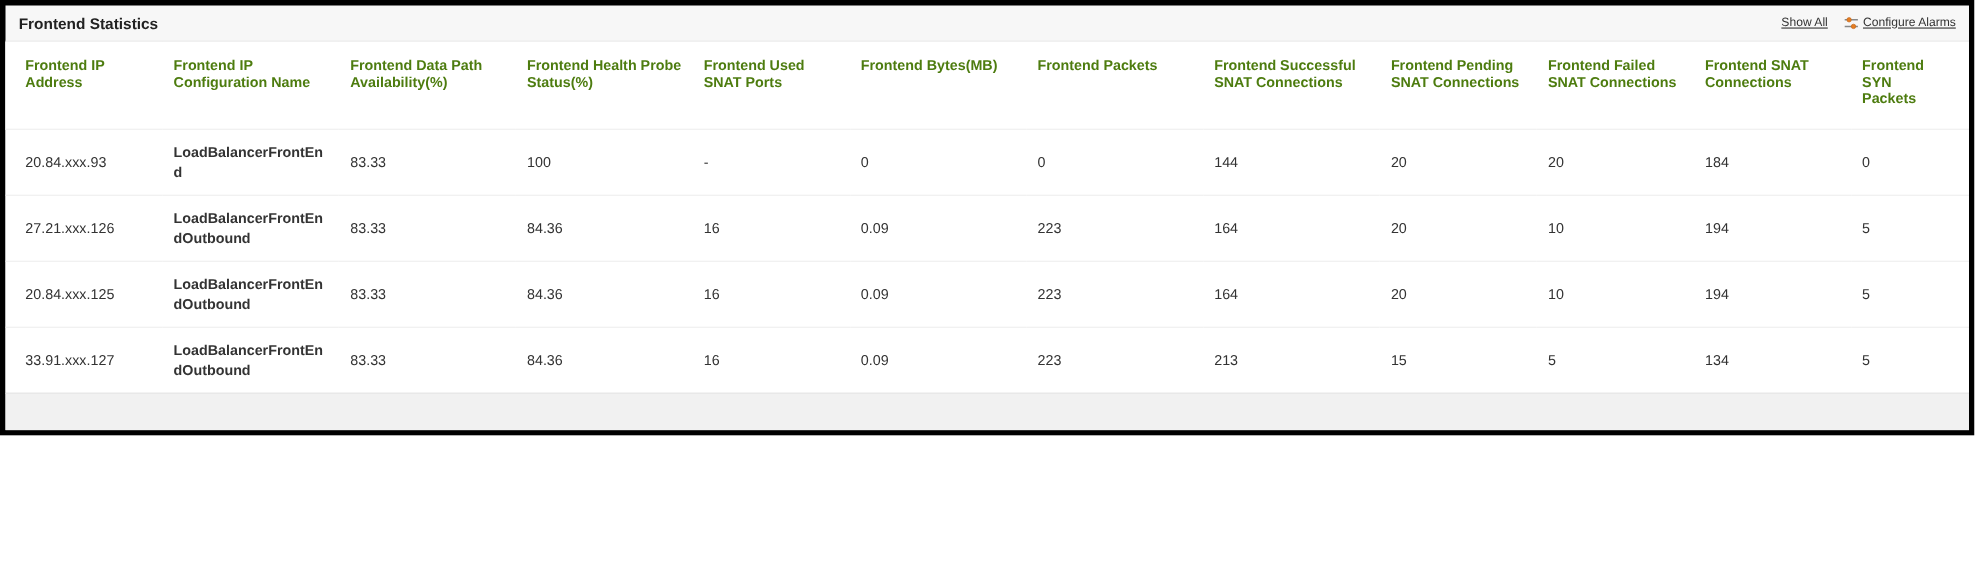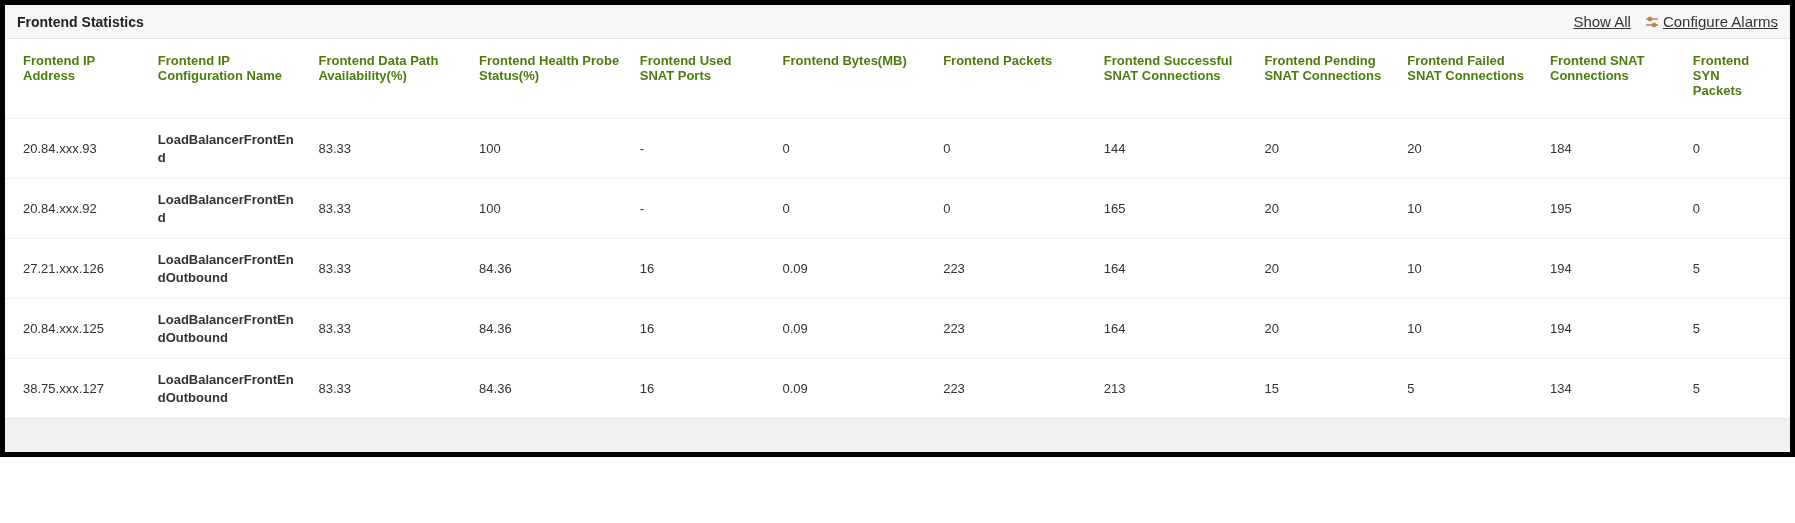--- a/index.html
+++ b/index.html
@@ -28,21 +28,21 @@
     }
     .header-actions {
       display: flex;
       align-items: center;
       gap: 14px;
     }
     .link {
       color: #333;
       text-decoration: underline;
       cursor: pointer;
-      font-size: 15px;
+      font-size: 11px;
     }
     .configure-wrap {
       display: flex;
       align-items: center;
       gap: 4px;
     }
     .slider-icon {
       width: 14px;
       height: 14px;
       display: inline-block;
@@ -151,34 +151,20 @@
           <td>-</td>
           <td>0</td>
           <td>0</td>
           <td>144</td>
           <td>20</td>
           <td>20</td>
           <td>184</td>
           <td>0</td>
         </tr>
         <tr>
-          <td>20.84.xxx.92</td>
-          <td class="config-name">LoadBalancerFrontEnd</td>
-          <td>83.33</td>
-          <td>100</td>
-          <td>-</td>
-          <td>0</td>
-          <td>0</td>
-          <td>165</td>
-          <td>20</td>
-          <td>10</td>
-          <td>195</td>
-          <td>0</td>
-        </tr>
-        <tr>
           <td>27.21.xxx.126</td>
           <td class="config-name">LoadBalancerFrontEndOutbound</td>
           <td>83.33</td>
           <td>84.36</td>
           <td>16</td>
           <td>0.09</td>
           <td>223</td>
           <td>164</td>
           <td>20</td>
           <td>10</td>
@@ -193,21 +179,21 @@
           <td>16</td>
           <td>0.09</td>
           <td>223</td>
           <td>164</td>
           <td>20</td>
           <td>10</td>
           <td>194</td>
           <td>5</td>
         </tr>
         <tr>
-          <td>38.75.xxx.127</td>
+          <td>33.91.xxx.127</td>
           <td class="config-name">LoadBalancerFrontEndOutbound</td>
           <td>83.33</td>
           <td>84.36</td>
           <td>16</td>
           <td>0.09</td>
           <td>223</td>
           <td>213</td>
           <td>15</td>
           <td>5</td>
           <td>134</td>

